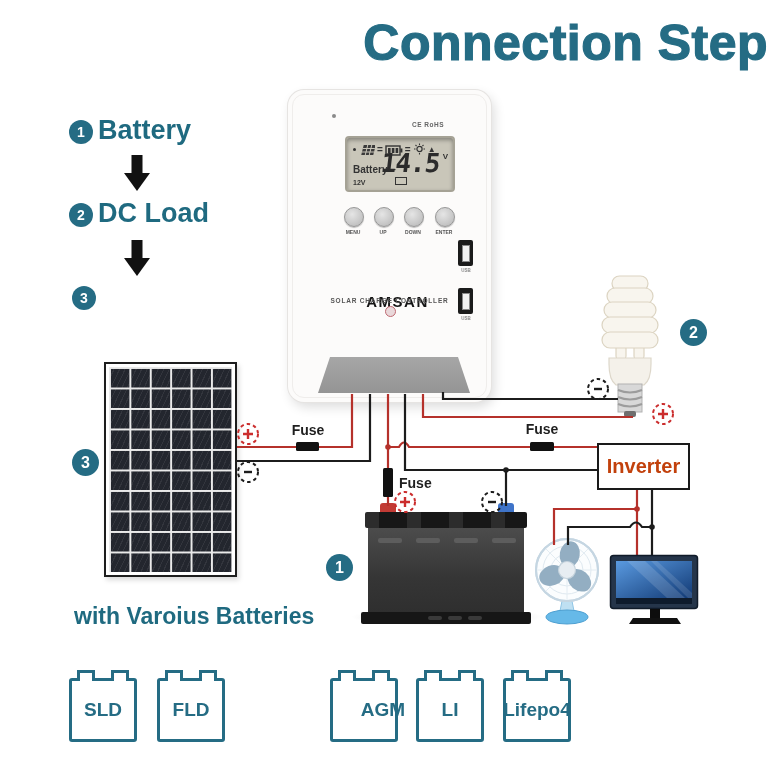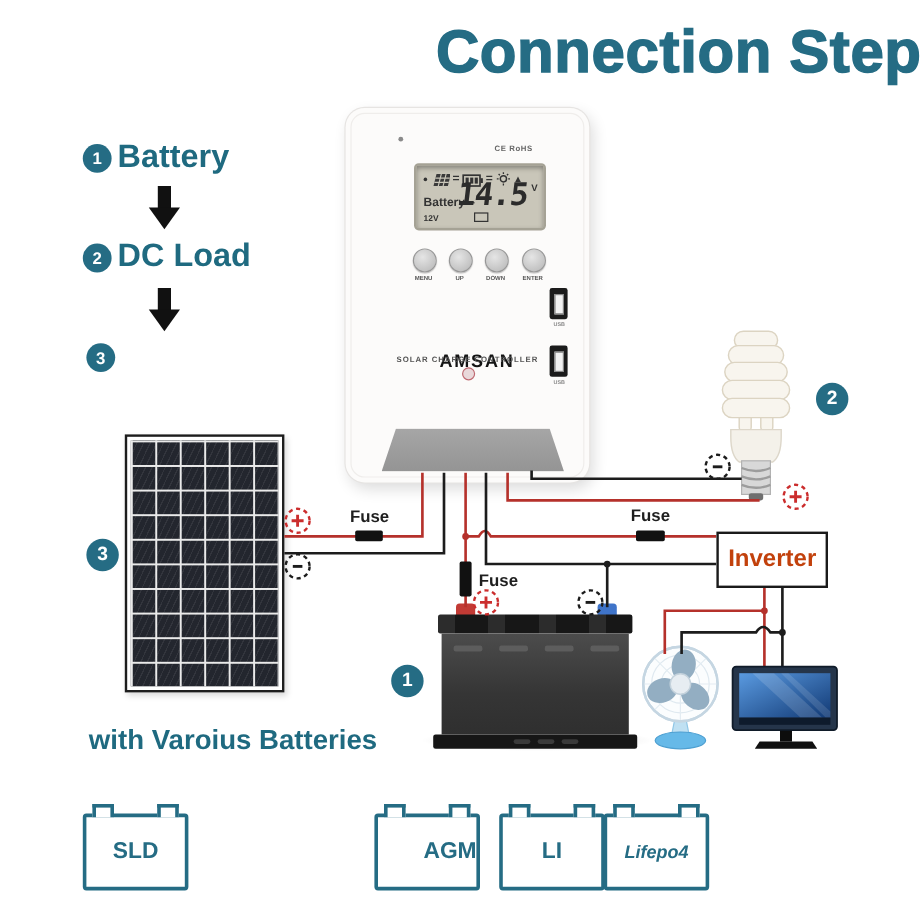--- a/index.html
+++ b/index.html
@@ -78,21 +78,21 @@
             background:linear-gradient(180deg,#4c4c4c,#353535 60%,#2f2f2f);}
   .bat-vent{width:24px;height:5px;background:#5d5d5d;border-radius:2px;z-index:2;}
   .bat-base{left:361px;top:612px;width:170px;height:12px;background:#161616;border-radius:2px;z-index:1;}
   .bat-notch{width:14px;height:4px;background:#3a3a3a;border-radius:2px;z-index:2;}
 
   
   .fuse-label{font-size:14px;font-weight:700;color:#1f1f1f;z-index:5;}
 
   
   .compat{left:74px;color:#1f6a80;font-size:23px;font-weight:700;z-index:5;}
-  .bat-box{top:678px;width:88px;height:64px;border:3px solid #256c84;border-radius:3px;background:#fff;
+  .bat-box{top:678px;width:68px;height:64px;border:3px solid #256c84;border-radius:3px;background:#fff;
            box-sizing:border-box;display:flex;align-items:center;justify-content:center;z-index:5;}
   .bat-box .tab{position:absolute;top:-11px;width:12px;height:8px;border:3px solid #256c84;border-bottom:none;background:#fff;}
   .tab.tl{left:5px;} .tab.tr{right:5px;}
   .bat-box-label{font-size:19px;font-weight:700;color:#256c84;white-space:nowrap;}
 
   svg.overlay{position:absolute;left:0;top:0;z-index:3;pointer-events:none;}
   svg.art{position:absolute;z-index:1;}
   svg.art-top{position:absolute;z-index:4;}
 </style>
 </head>
@@ -302,29 +302,34 @@
   <div class="abs marker" style="left:680px;top:319px;">2</div>
   <div class="abs marker" style="left:72px;top:449px;">3</div>
 
   <div class="abs compat" style="top:591px;margin-top:12px;">with Varoius Batteries</div>
 
   <div class="abs bat-box" style="left:69px;">
     <div class="tab tl"></div>
     <div class="tab tr"></div>
     <span class="bat-box-label">SLD</span>
   </div>
-  <div class="abs bat-box" style="left:312px;padding-left:38px;">
+  <div class="abs bat-box" style="left:157px;">
+    <div class="tab tl"></div>
+    <div class="tab tr"></div>
+    <span class="bat-box-label">FLD</span>
+  </div>
+  <div class="abs bat-box" style="left:330px;padding-left:38px;">
     <div class="tab tl"></div>
     <div class="tab tr"></div>
     <span class="bat-box-label">AGM</span>
   </div>
   <div class="abs bat-box" style="left:416px;">
     <div class="tab tl"></div>
     <div class="tab tr"></div>
     <span class="bat-box-label">LI</span>
   </div>
   <div class="abs bat-box" style="left:503px;">
     <div class="tab tl"></div>
     <div class="tab tr"></div>
-    <span class="bat-box-label" style="font-size:15px;font-style:italic;">Lifepo4</span>
+    <span class="bat-box-label" style="font-size:19px;">Lifepo4</span>
   </div>
 
 </div>
 
 </body></html>

